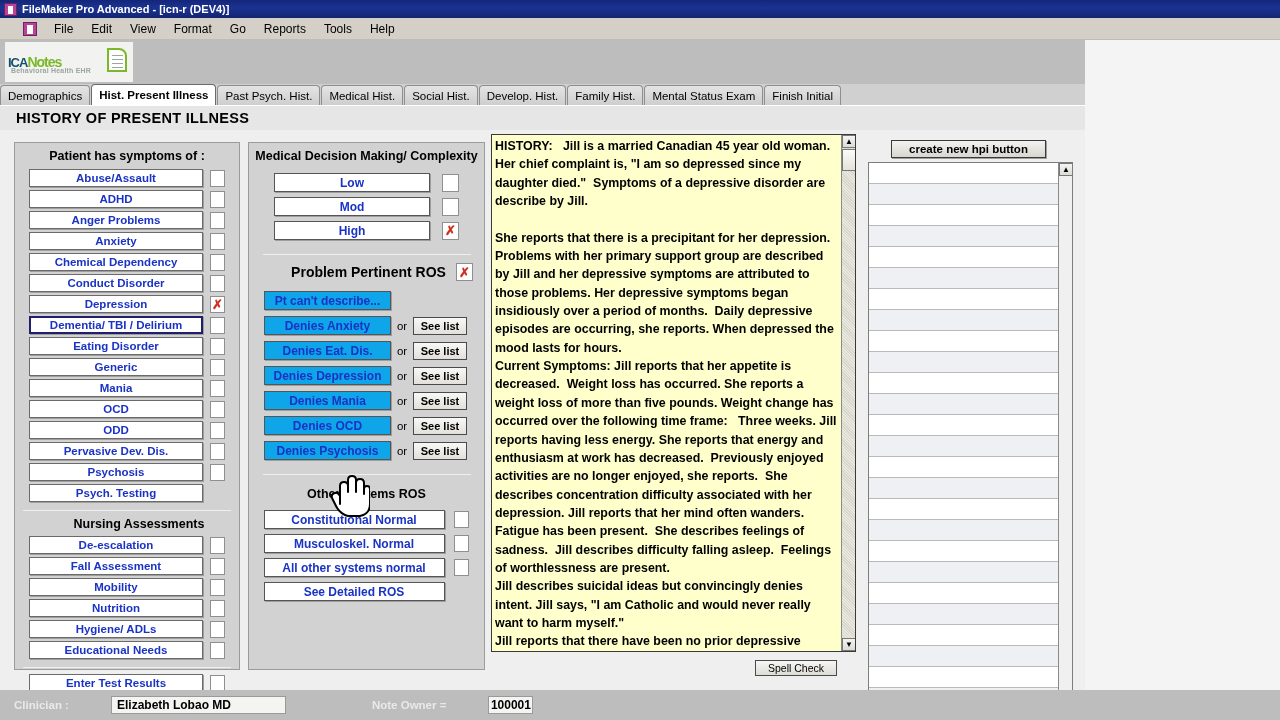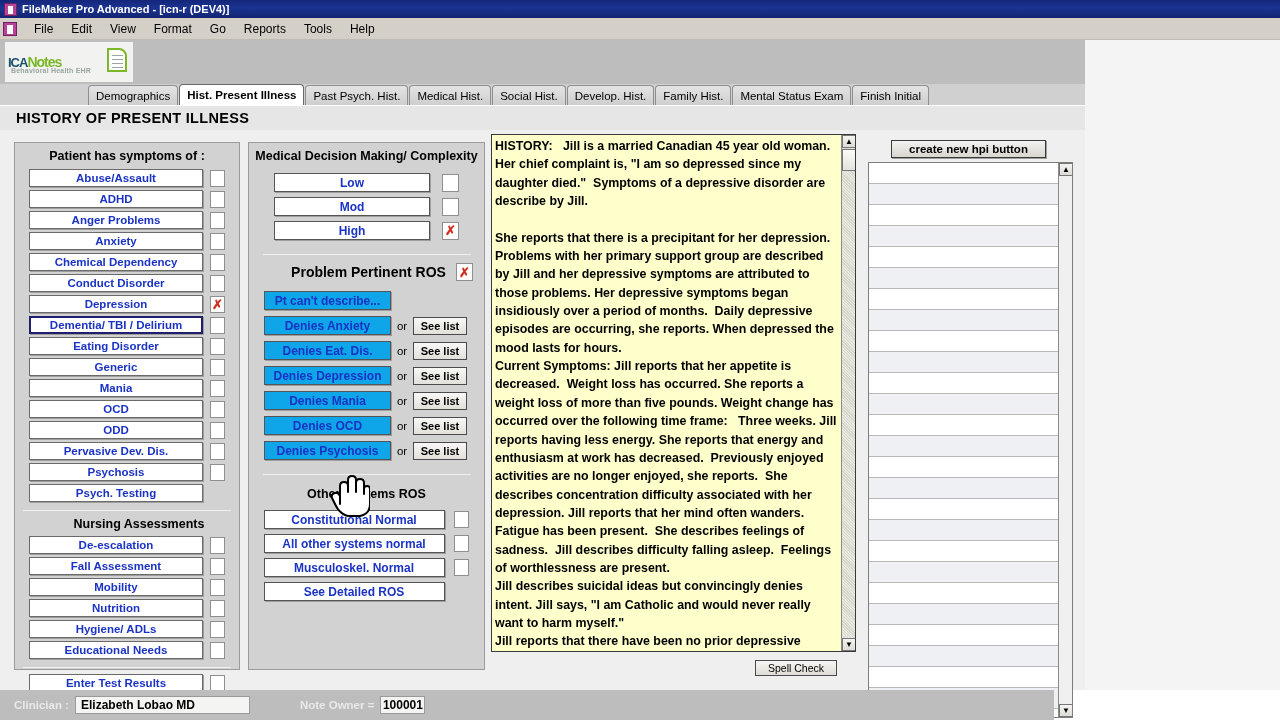--- a/index.html
+++ b/index.html
@@ -35,21 +35,21 @@
     content: ""; position: absolute; left: 3px; top: 2px;
     width: 5px; height: 8px; background: #ffffff;
   }
 
   
   .menubar {
     position: absolute; left: 0; top: 18px; width: 1280px; height: 22px;
     background: #d4d0c8;
     border-bottom: 1px solid #c0bcb4;
     display: flex; align-items: center;
-    padding-left: 1px;
+    padding-left: 21px;
     font-size: 12px; color: #000000;
   }
   .menubar .app-mini {
     width: 14px; height: 14px; margin-right: 8px; margin-left: 2px;
     background: #b9439b; border: 1px solid #6d2260; position: relative;
   }
   .menubar .app-mini:after {
     content: ""; position: absolute; left: 3px; top: 2px;
     width: 6px; height: 9px; background: #ffffff;
   }
@@ -144,21 +144,20 @@
   #lbl-patid {
     position: absolute; left: 947px; top: 64px;
     font-size: 11px; color: #ffffff; font-weight: bold;
   }
 
   
   .tabstrip {
     position: absolute; left: 0; top: 84px; width: 1085px; height: 22px;
     background: #d0d0d0;
     display: flex; align-items: flex-end;
-    padding-left: 88px;
     border-bottom: 1px solid #ffffff;
   }
   .tab {
     height: 20px;
     background: linear-gradient(to bottom,#e4e4e4 0%, #cecece 100%);
     border: 1px solid #8e8e8e;
     border-bottom: none;
     border-radius: 4px 4px 0 0;
     margin-right: 1px;
     display: flex; align-items: center; justify-content: center;
@@ -359,23 +358,23 @@
   #hpi-rows { position: absolute; left: 0; top: 0; right: 14px; }
   .hrow { height: 21px; border-bottom: 1px solid #b9b9b9; background: #ffffff; }
   .hrow.alt { background: #eef0f3; }
   #hpi-list .vscroll { width: 14px; background: #f0f0f0; }
 
   
   .metrics { position: absolute; left: 866px; top: 592px; }
 
   
   .statusbar {
-    position: absolute; left: 0; top: 690px; width: 1054px; height: 30px;
+    position: absolute; left: 0; top: 690px; width: 1280px; height: 30px;
     background: #bdbdbd;
-    display: flex; align-items: center;
+    display: flex; align-items: center; gap: 36px;
   }
   .statusbar .slabel {
     font-size: 11.5px; color: #e9e9e9; font-weight: bold; margin-left: 14px;
   }
   .statusbar .sfield {
     background: #f4f4f2; border: 1px solid #9a9a9a;
     height: 18px; display: flex; align-items: center;
     padding: 0 5px; margin-left: 6px;
     font-size: 12px; font-weight: bold; color: #000000;
   }
@@ -641,25 +640,25 @@
           </div>
         </div>
       <div class="sep" style="margin-top:14px;"></div>
       <div class="panel-hd" style="padding-top:6px;">Other Systems ROS</div>
       <div id="other-list" style="margin-top:9px;">
           <div class="osrow">
             <div class="osbtn">Constitutional Normal</div>
             <div class="oschk"></div>
           </div>
           <div class="osrow">
+            <div class="osbtn">Musculoskel. Normal</div>
+            <div class="oschk"></div>
+          </div>
+          <div class="osrow">
             <div class="osbtn">All other systems normal</div>
-            <div class="oschk"></div>
-          </div>
-          <div class="osrow">
-            <div class="osbtn">Musculoskel. Normal</div>
             <div class="oschk"></div>
           </div>
           <div class="osrow">
             <div class="osbtn">See  Detailed ROS</div>
             <div class="oschk empty-slot"></div>
           </div>
         </div>
     </div>
 
     <div id="note-area">

